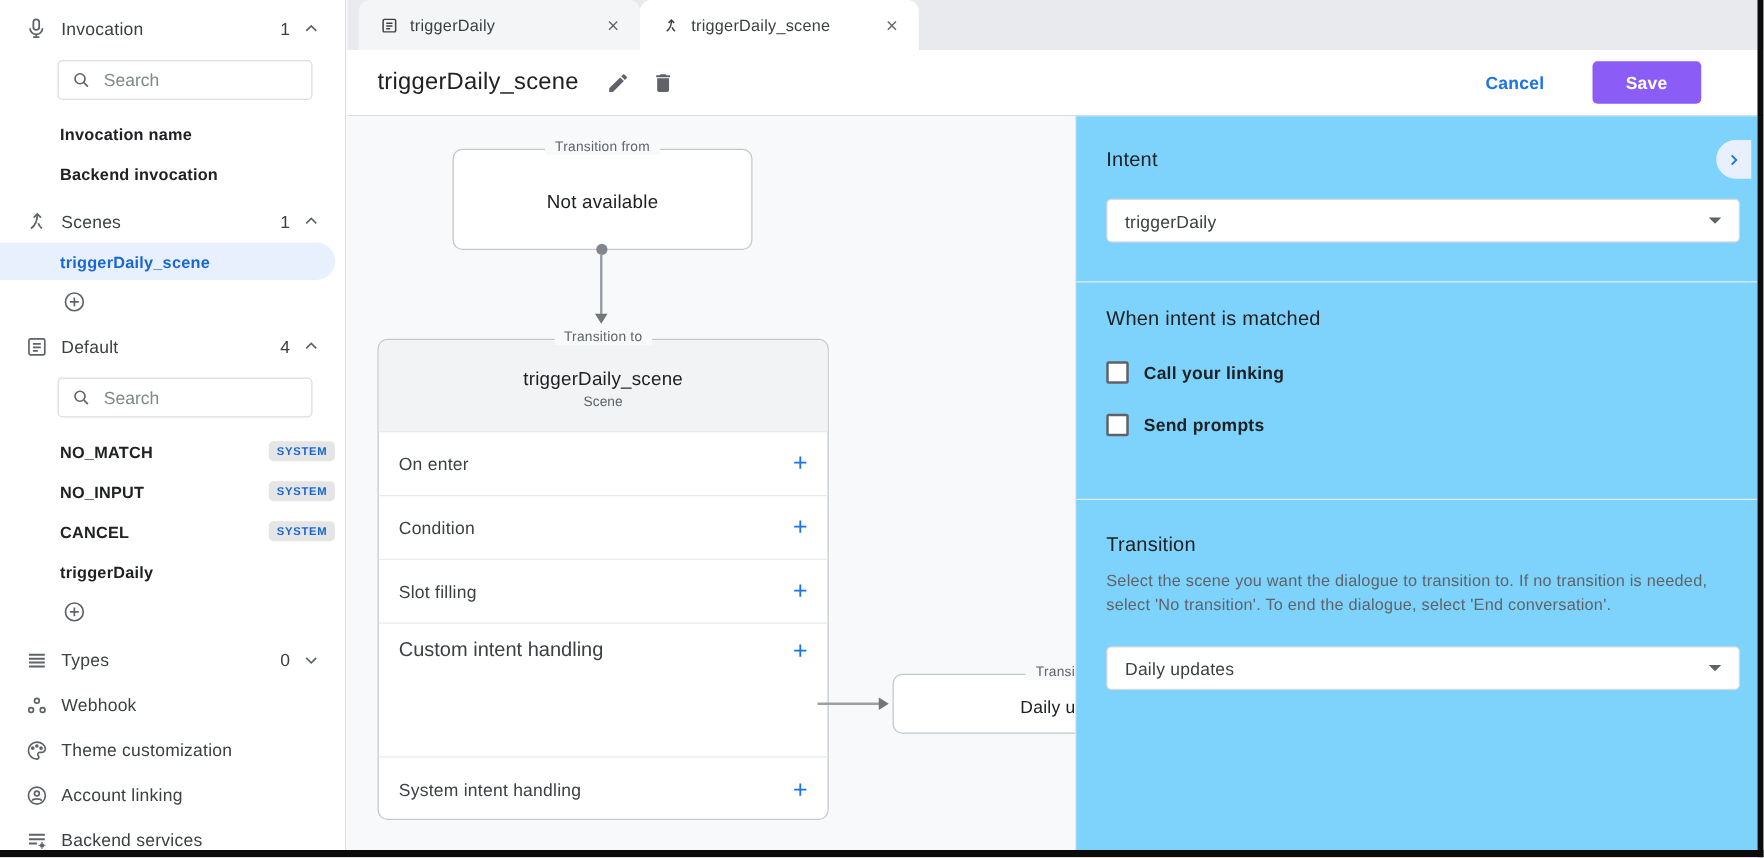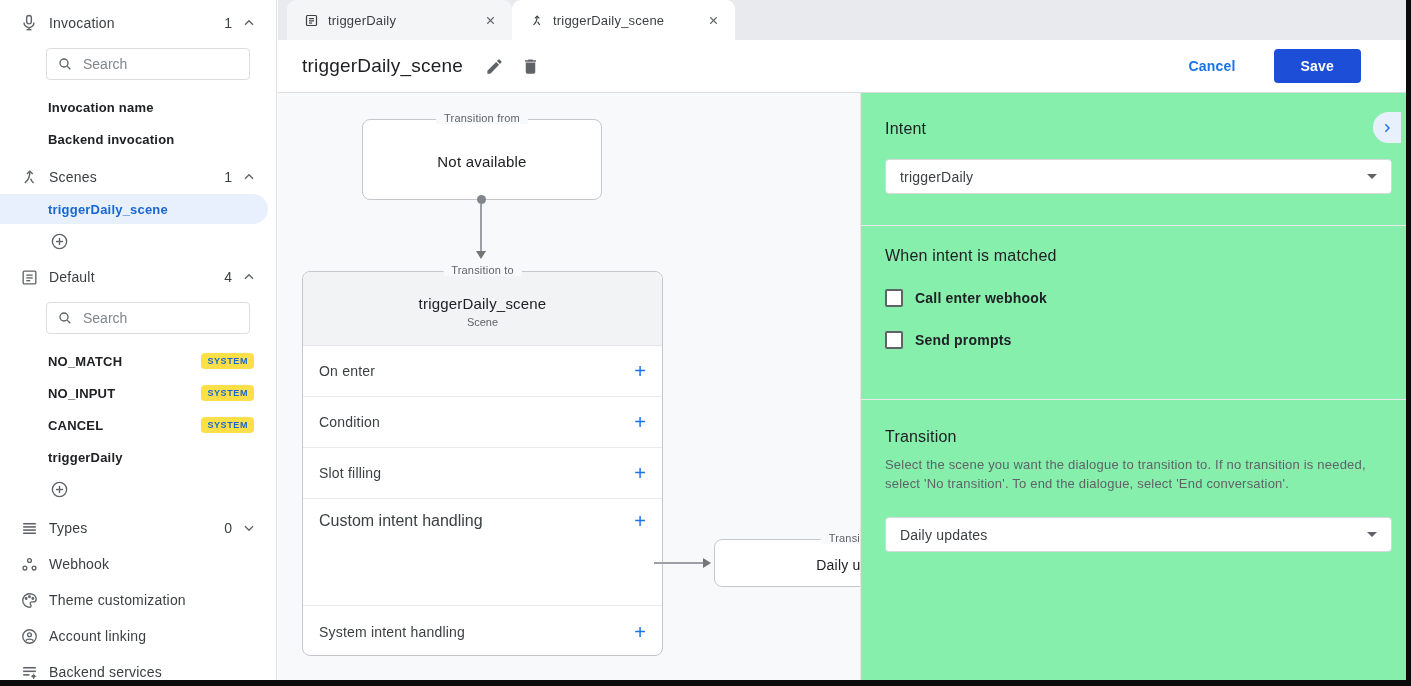--- a/index.html
+++ b/index.html
@@ -16,21 +16,21 @@
   .nav-head .nh-count { margin-left:auto; font-size:14px; color:#3c4043; padding-right:8px; }
   .nav-head .nh-chev { width:18px; height:18px; display:flex; align-items:center; justify-content:center; }
   .searchbox { display:flex; align-items:center; height:32px; margin:10px 26px 12px 46px;
                border:1px solid #dadce0; border-radius:4px; background:#fff; padding:0 10px; }
   .searchbox input { border:none; outline:none; font-size:14px; color:#8b5cf6; width:100%;
                      font-family:inherit; background:transparent; margin-left:10px; }
   .searchbox input::placeholder { color:#80868b; }
   .nav-item { display:flex; align-items:center; height:30px; margin:2px 0; padding-left:48px;
               font-size:13px; font-weight:700; color:#202124; letter-spacing:.2px; cursor:pointer; }
   .nav-item.selected { background:#e8f0fe; color:#1967d2; border-radius:0 15px 15px 0; width:268px; }
-  .badge { margin-left:auto; margin-right:22px; background:#fde047; color:#1967d2;
+  .badge { margin-left:auto; margin-right:8px; background:#e5e5e5; color:#1967d2;
            font-size:9px; font-weight:700; letter-spacing:.6px; padding:3px 6px; border-radius:4px; }
   .plus-row { height:30px; display:flex; align-items:center; padding-left:50px; margin:2px 0 6px 0; cursor:pointer; }
   .nav-link { display:flex; align-items:center; height:36px; padding:0 18px; cursor:pointer; }
   .nav-link .nh-icon { width:22px; height:22px; margin-right:9px; display:flex; align-items:center; justify-content:center; flex:none; }
   .nav-link .nl-label { font-size:14px; color:#3c4043; letter-spacing:.2px; }
   .sp6 { height:6px; }
 
   
   .tabbar { position:absolute; left:278px; top:0; width:1133px; height:40px; background:#e9eaed; display:flex; }
   .tab { display:flex; align-items:center; height:40px; padding:0 14px 0 16px; cursor:pointer; border-radius:9px 9px 0 0; }
@@ -40,21 +40,21 @@
   .tab-inactive { background:#f4f5f6; width:225px; margin-left:9px; }
   .tab-active { background:#ffffff; width:223px; }
 
   
   .titlebar { position:absolute; left:278px; top:40px; width:1133px; height:53px; background:#fff;
               border-bottom:1px solid #dadce0; display:flex; align-items:center; padding:0 50px 0 24px; }
   .page-title { font-size:19px; color:#202124; letter-spacing:.2px; }
   .tb-icon { width:20px; height:20px; margin-left:22px; display:flex; align-items:center; justify-content:center; cursor:pointer; }
   .tb-right { margin-left:auto; display:flex; align-items:center; }
   .cancel-link { color:#1a73e8; font-size:14px; font-weight:700; letter-spacing:.2px; cursor:pointer; margin-right:38px; }
-  .save-btn { background:#1d4ed8; color:#fff; font-size:14px; font-weight:700; letter-spacing:.2px;
+  .save-btn { background:#8b5cf6; color:#fff; font-size:14px; font-weight:700; letter-spacing:.2px;
               border:none; border-radius:4px; padding:9px 27px; cursor:pointer; font-family:inherit; }
 
   
   .canvas { position:absolute; left:278px; top:93px; width:582px; height:587px; background:#f8f9fa; overflow:hidden; }
   .legend { position:absolute; top:-8px; left:50%; transform:translateX(-50%); background:#f8f9fa;
             padding:0 8px; font-size:11px; color:#5f6368; white-space:nowrap; letter-spacing:.2px; }
   .from-box { position:absolute; left:84px; top:26px; width:240px; height:81px; background:#fff;
               border:1px solid #c4c7cb; border-radius:8px; display:flex; align-items:center; justify-content:center; }
   .from-box .fb-text { font-size:15px; color:#202124; letter-spacing:.2px; padding-top:4px; }
   .conn-dot { position:absolute; width:9px; height:9px; border-radius:50%; background:#80868b; }
@@ -80,21 +80,21 @@
                  border-radius:6px; display:flex; align-items:center; padding:0 15px; cursor:pointer; }
   .handler-box .hb-label { font-size:13px; color:#3c4043; letter-spacing:.2px; }
   .handler-dot { position:absolute; right:-6px; top:50%; margin-top:-4.5px; width:9px; height:9px;
                  border-radius:50%; background:#80868b; }
   .card-row:last-child { border-bottom:none; }
   .to-box { position:absolute; left:436px; top:446px; width:292px; height:48px; background:#fff;
             border:1px solid #c4c7cb; border-radius:8px; display:flex; align-items:center; justify-content:center; }
   .to-box .tb-text { font-size:14px; color:#202124; letter-spacing:.2px; padding-top:3px; }
 
   
-  .panel { position:absolute; left:860px; top:93px; width:546px; height:587px; background:#86efac;
+  .panel { position:absolute; left:860px; top:93px; width:546px; height:587px; background:#7dd3fc;
            border-left:1px solid #e4e6e8; overflow:hidden; }
   .panel-pad { padding-left:24px; padding-right:14px; }
   .panel h2 { font-size:16px; font-weight:400; color:#202124; letter-spacing:.2px; }
   .sec-intent { padding-top:27px; }
   .dropdown { display:flex; align-items:center; height:35px; border:1px solid #d6d9dc; border-radius:4px;
               background:#fff; padding:0 14px; cursor:pointer; }
   .dropdown .dd-value { font-size:14px; color:#3c4043; letter-spacing:.2px; }
   .caret { margin-left:auto; width:0; height:0; border-left:5px solid transparent;
            border-right:5px solid transparent; border-top:5px solid #5f6368; }
   .dd1 { margin-top:21px; }
@@ -425,21 +425,21 @@
         <span class="caret"></span>
       </div>
     </div>
 
     <hr class="divider div1">
 
     <div class="panel-pad sec-matched">
       <h2>When intent is matched</h2>
       <div class="cb-row">
         <span class="cb-box"></span>
-        <span class="cb-label">Call enter webhook</span>
+        <span class="cb-label">Call your linking</span>
       </div>
       <div class="cb-row">
         <span class="cb-box"></span>
         <span class="cb-label">Send prompts</span>
       </div>
     </div>
 
     <hr class="divider div2">
 
     <div class="panel-pad sec-transition">

